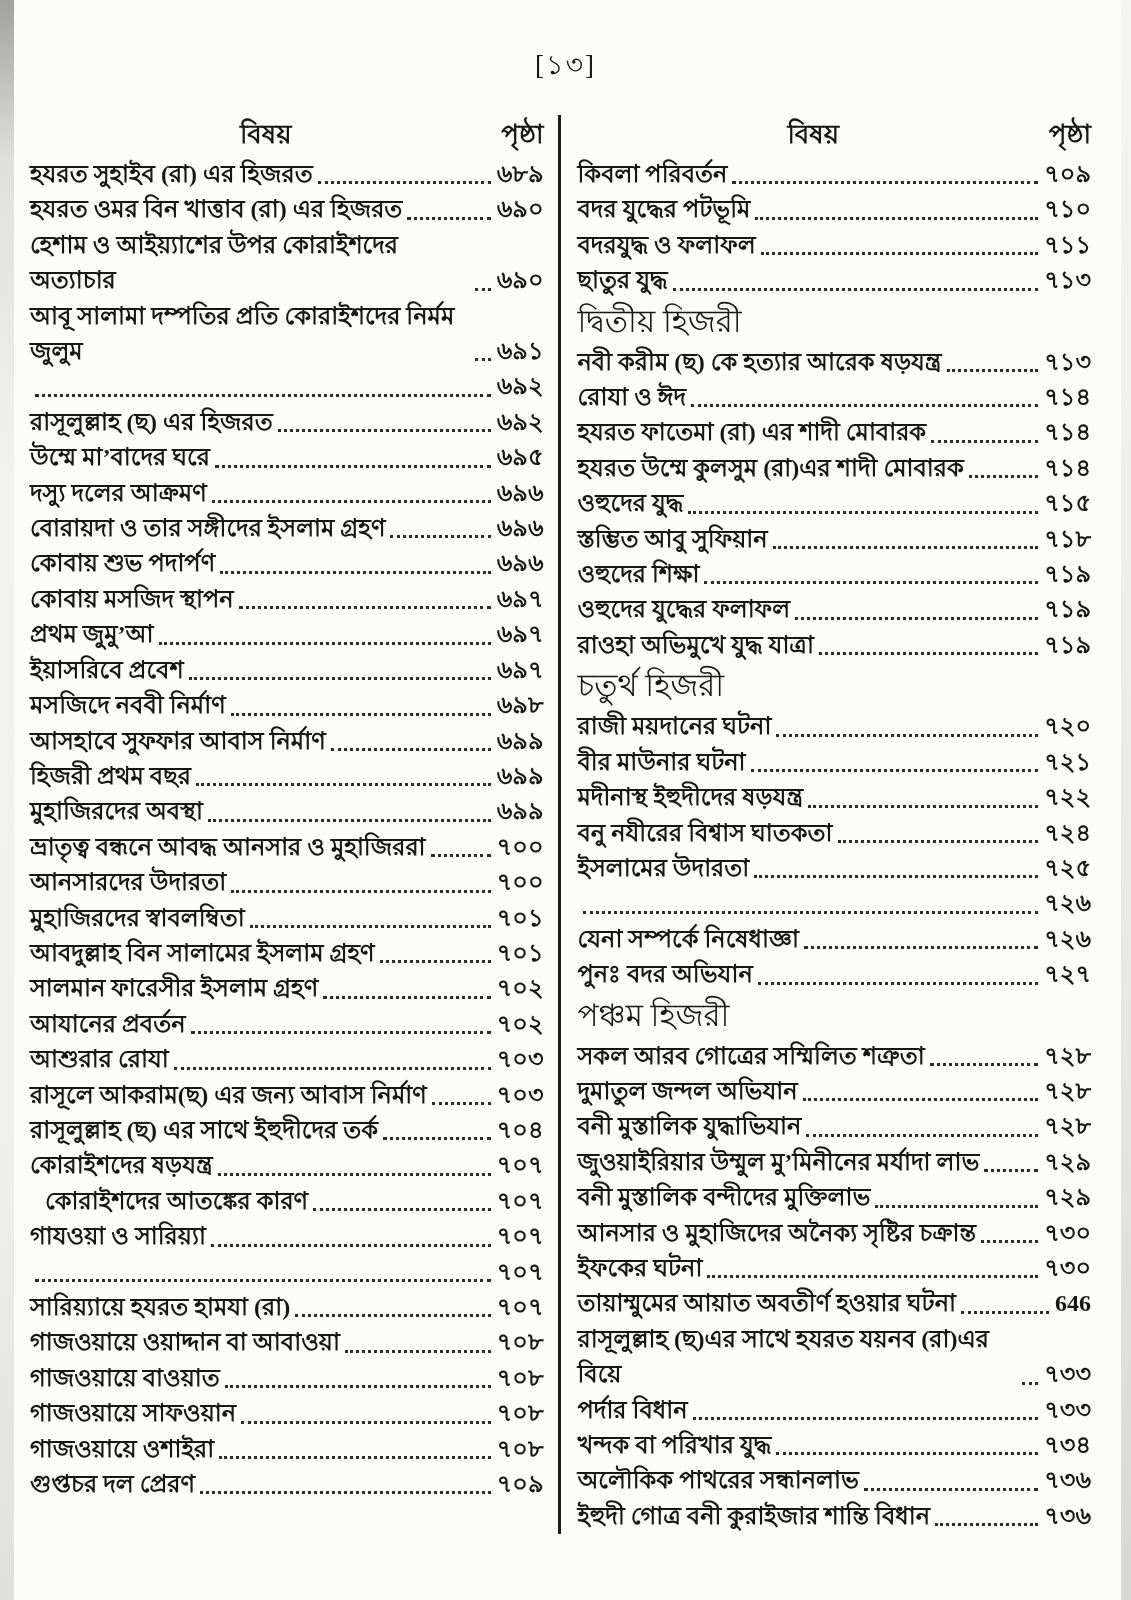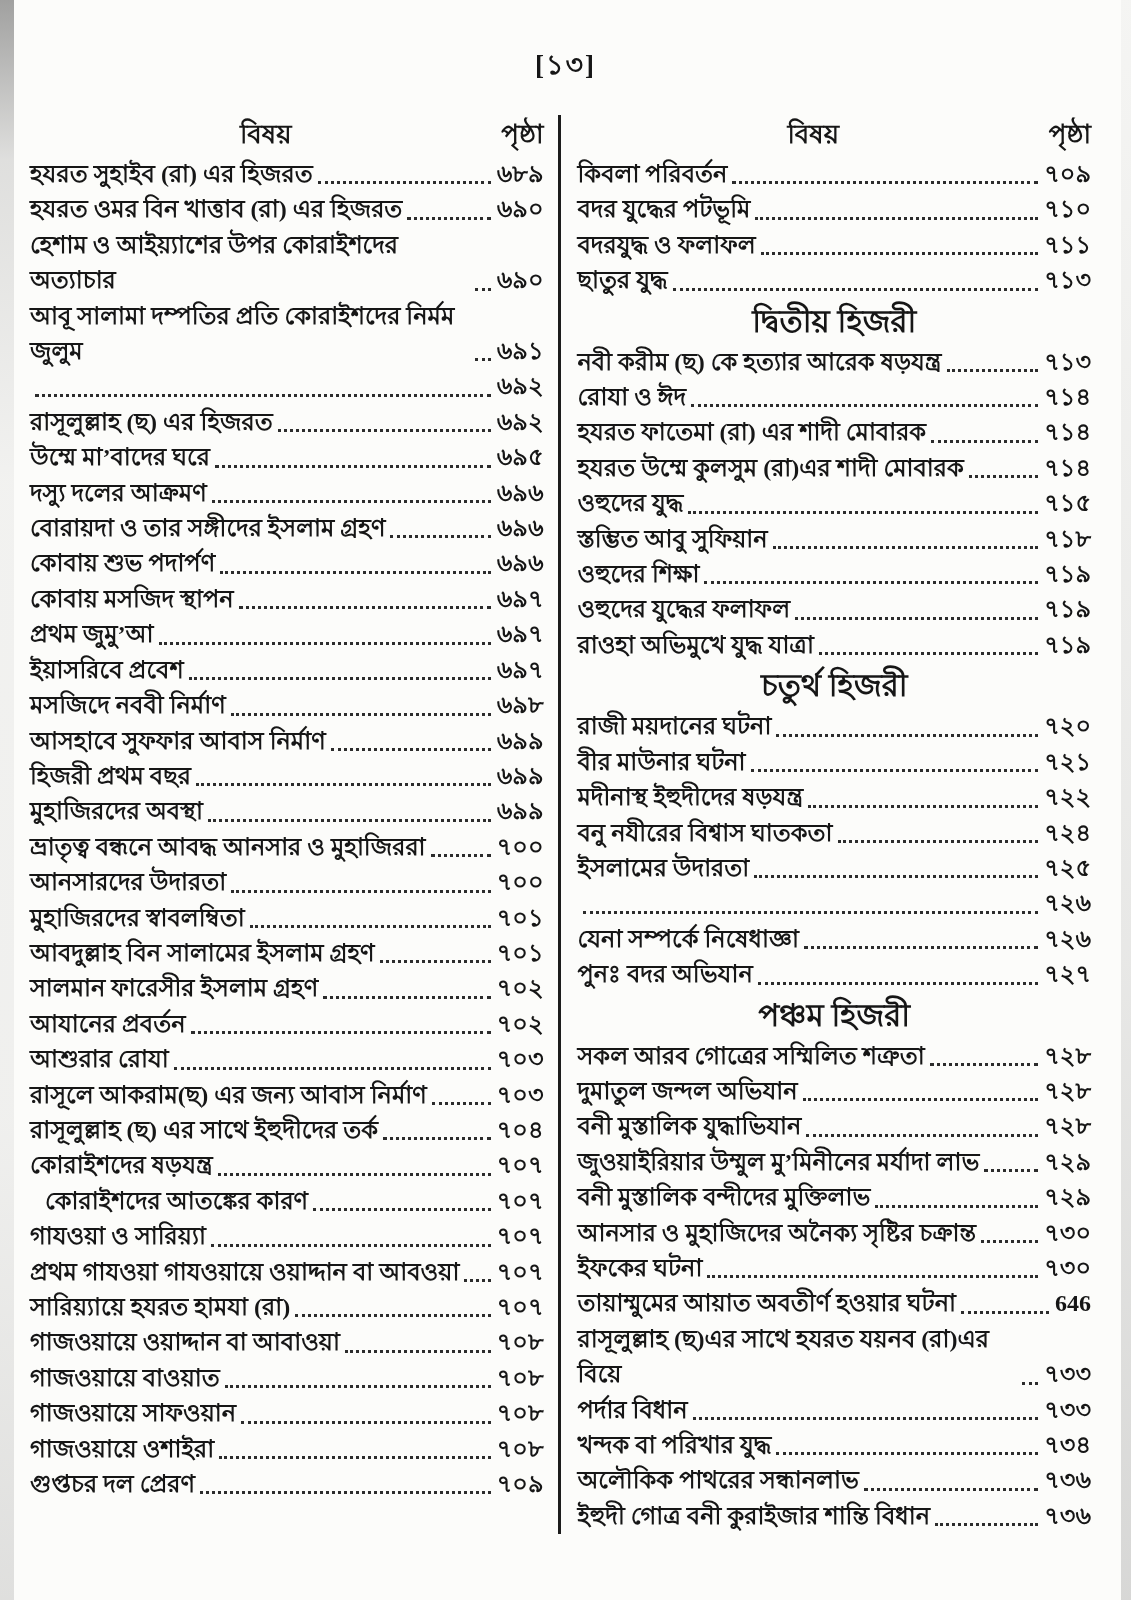--- a/index.html
+++ b/index.html
@@ -24,21 +24,21 @@
     position:absolute; right:0; top:0; width:10px; height:100%;
     background:linear-gradient(180deg,
       rgba(160,160,160,.08) 0%, rgba(140,140,140,.18) 60%,
       rgba(120,120,120,.28) 100%);
     pointer-events:none;
   }
   .page-header {
     padding-top:44px;
     text-align:center;
     font-size:27px;
-    font-weight:bold;
+    font-weight:normal;
     letter-spacing:2px;
   }
   .columns {
     display:flex;
     align-items:stretch;
     margin:26px 40px 0 30px;
   }
   .col { flex:1 1 0; min-width:0; }
   .divider {
     width:3px;
@@ -66,22 +66,22 @@
   .row .title { flex:0 1 auto; }
   .row.indent .title { padding-left:15px;text-align:center; }
   .row .leader {
     flex:1 1 auto;
     min-width:16px;
     border-bottom:3.2px dotted #2c2c2c;
     margin:0 6px 8px 5px;
   }
   .row .pageno { white-space:nowrap; }
   .section {
-    text-align:center;
-    font-weight:bold;
+    text-align:left;
+    font-weight:normal;
     font-size:31px;
     line-height:46px;
   }
 </style>
 </head>
 <body>
 
 <div class="scan-edge-left"></div>
 <div class="scan-edge-right"></div>
 
@@ -232,21 +232,20 @@
           <span class="title">কোরাইশদের আতঙ্কের কারণ</span>
           <span class="leader"></span>
           <span class="pageno">৭০৭</span>
         </div>
         <div class="row">
           <span class="title">গাযওয়া ও সারিয়্যা</span>
           <span class="leader"></span>
           <span class="pageno">৭০৭</span>
         </div>
         <div class="row">
-          <span class="title">প্রথম গাযওয়া গাযওয়ায়ে ওয়াদ্দান বা আবওয়া</span>
           <span class="leader"></span>
           <span class="pageno">৭০৭</span>
         </div>
         <div class="row">
           <span class="title">সারিয়্যায়ে হযরত হামযা (রা)</span>
           <span class="leader"></span>
           <span class="pageno">৭০৭</span>
         </div>
         <div class="row">
           <span class="title">গাজওয়ায়ে ওয়াদ্দান বা আবাওয়া</span>

